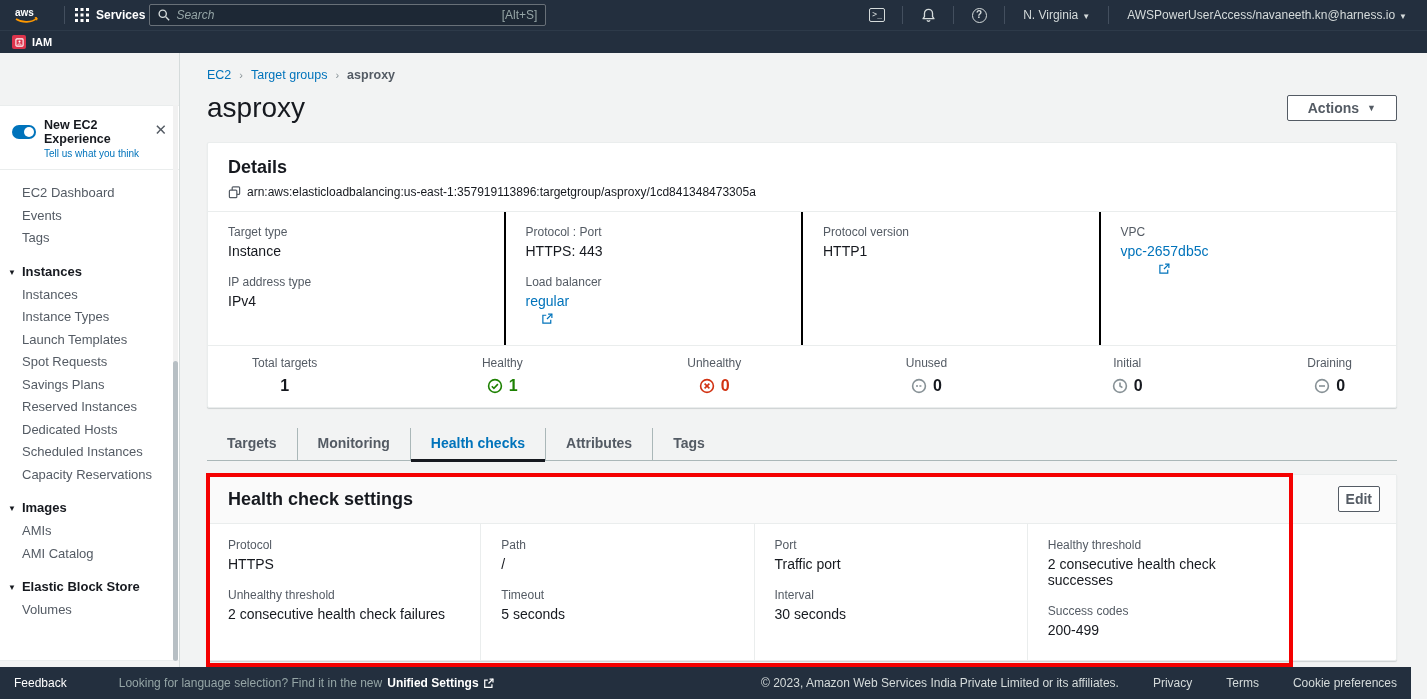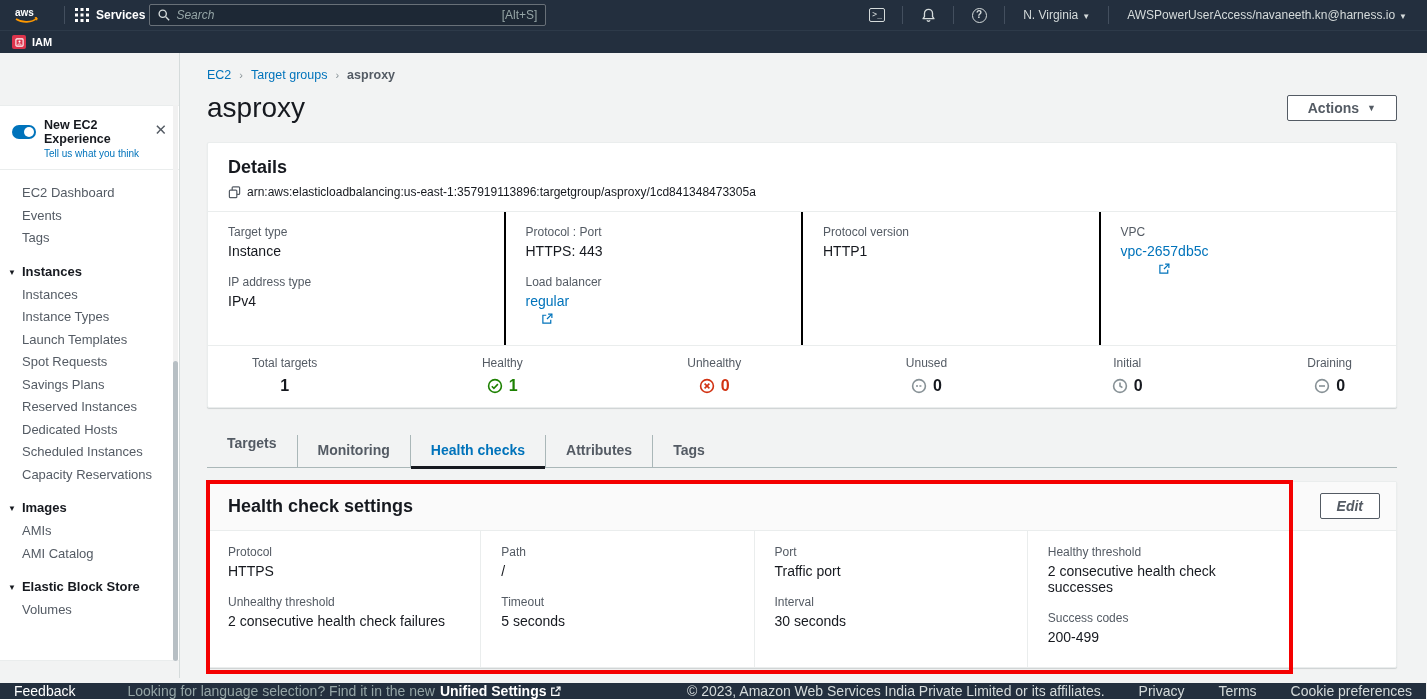--- a/index.html
+++ b/index.html
@@ -77,36 +77,36 @@
   .stats { display:flex; justify-content:space-between; padding:10px 44px 12px 44px; }
   .stat { text-align:center; }
   .stat .lab { font-size:12px; color:#545b64; }
   .stat .valrow { margin-top:7px; display:flex; align-items:center; justify-content:center; gap:6px; font-size:16px; font-weight:700; color:#16191f; }
   .stat .valrow.green { color:#1d8102; }
   .stat .valrow.red { color:#d13212; }
 
   
   .tabs { margin-top:20px; display:flex; border-bottom:1px solid #aab7b8; }
   .tab { font-size:14px; font-weight:700; color:#545b64; padding:7px 20px 9px 20px; cursor:pointer; position:relative; }
-  .tab + .tab { border-left:1px solid #aab7b8;margin-top:7px; }
+  .tab + .tab { border-left:1px solid #aab7b8; }
   .tab.active { color:#0073bb; }
   .tab.active::after { content:""; position:absolute; left:0; right:0; bottom:-2px; height:3px; background:#16191f; }
 
   
   .hc-card { margin-top:13px; position:relative; }
   .hc-head { display:flex; align-items:center; justify-content:space-between; padding:11px 16px 11px 20px; background:#fafafa; border-bottom:1px solid #eaeded; }
   .hc-body { display:flex; }
   .hc-col { flex:1; padding:14px 20px 6px 20px; }
   .hc-col + .hc-col { border-left:1px solid #eaeded; }
   .hc-spacer { width:96px; flex:none; }
-  .edit-btn { padding:4px 16px;font-style:italic; }
+  .edit-btn { padding:4px 7px; }
   .red-box { position:absolute; top:-2px; left:-2px; width:1087px; height:calc(100% + 9px); border:4px solid #f40000; pointer-events:none; z-index:6; }
 
   
-  .footer { position:absolute; bottom:0; left:0; right:1px; height:16px; background:#232f3e; display:flex; align-items:center; padding:0 14px; font-size:14px; color:#d5dbdb; z-index:20; }
+  .footer { position:absolute; bottom:0; left:0; right:16px; height:32px; background:#232f3e; display:flex; align-items:center; padding:0 14px; font-size:12px; color:#d5dbdb; z-index:20; }
   .footer .fb { color:#fff; font-weight:400; cursor:pointer; margin-right:52px; }
   .footer .lang { color:#95a5a6; }
   .footer .uni { color:#fff; font-weight:700; margin-left:5px; cursor:pointer; display:inline-flex; align-items:center; gap:4px; }
   .footer .right { margin-left:auto; display:flex; align-items:center; gap:34px; }
   .footer .right span { cursor:pointer; }
   .footer .copy { cursor:default !important; }
 
   svg { display:block; }
 </style>
 </head>

